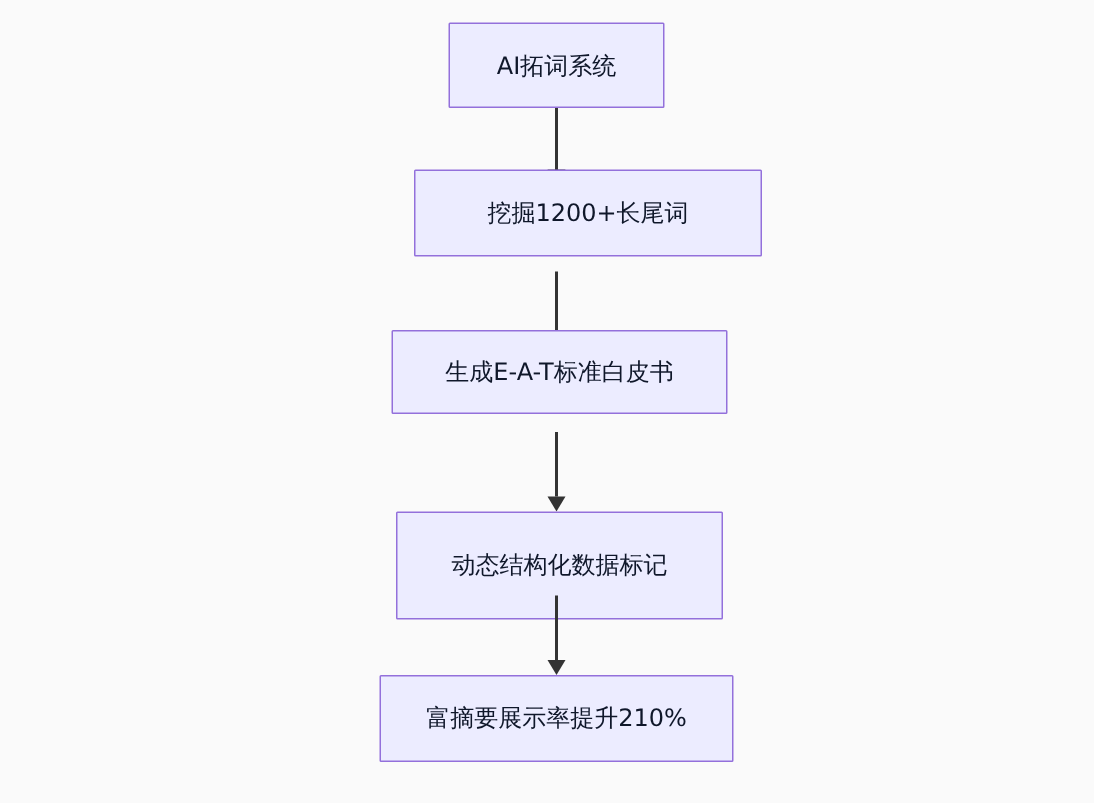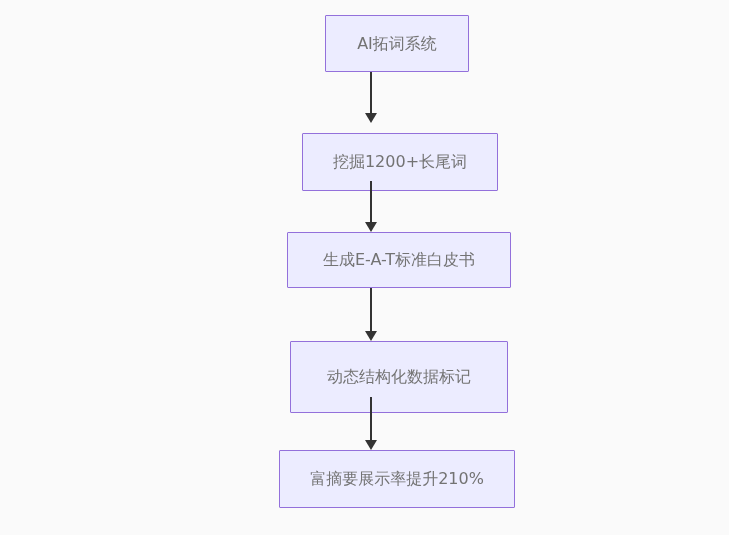--- a/index.html
+++ b/index.html
@@ -16,30 +16,29 @@
   }
   .node {
     position: absolute;
     box-sizing: border-box;
     background: #ececff;
     border: 1.4px solid #9370db;
     border-radius: 1px;
     display: flex;
     align-items: center;
     justify-content: center;
-    color: #737373;
+    color: #0f172a;
     font-size: 16px;
     line-height: 1.2;
     white-space: nowrap;
     text-align: center;
-    margin-left: 26px;
   }
   .n1 { left: 299px; top: 15px;  width: 144px; height: 57px; }
-  .n2 { left: 276px; top: 133px; width: 196px; height: 58px; }
-  .n3 { left: 261px; top: 232px; width: 224px; height: 56px; }
+  .n2 { left: 276px; top: 113px; width: 232px; height: 58px; }
+  .n3 { left: 261px; top: 220px; width: 224px; height: 56px; }
   .n4 { left: 264px; top: 341px; width: 218px; height: 72px; }
   .n5 { left: 253px; top: 450px; width: 236px; height: 58px; }
 
   .edge-line {
     position: absolute;
     left: 370px;
     width: 2px;
     background: #333333;
   }
   .el1 { top: 72px;  height: 42px; }

